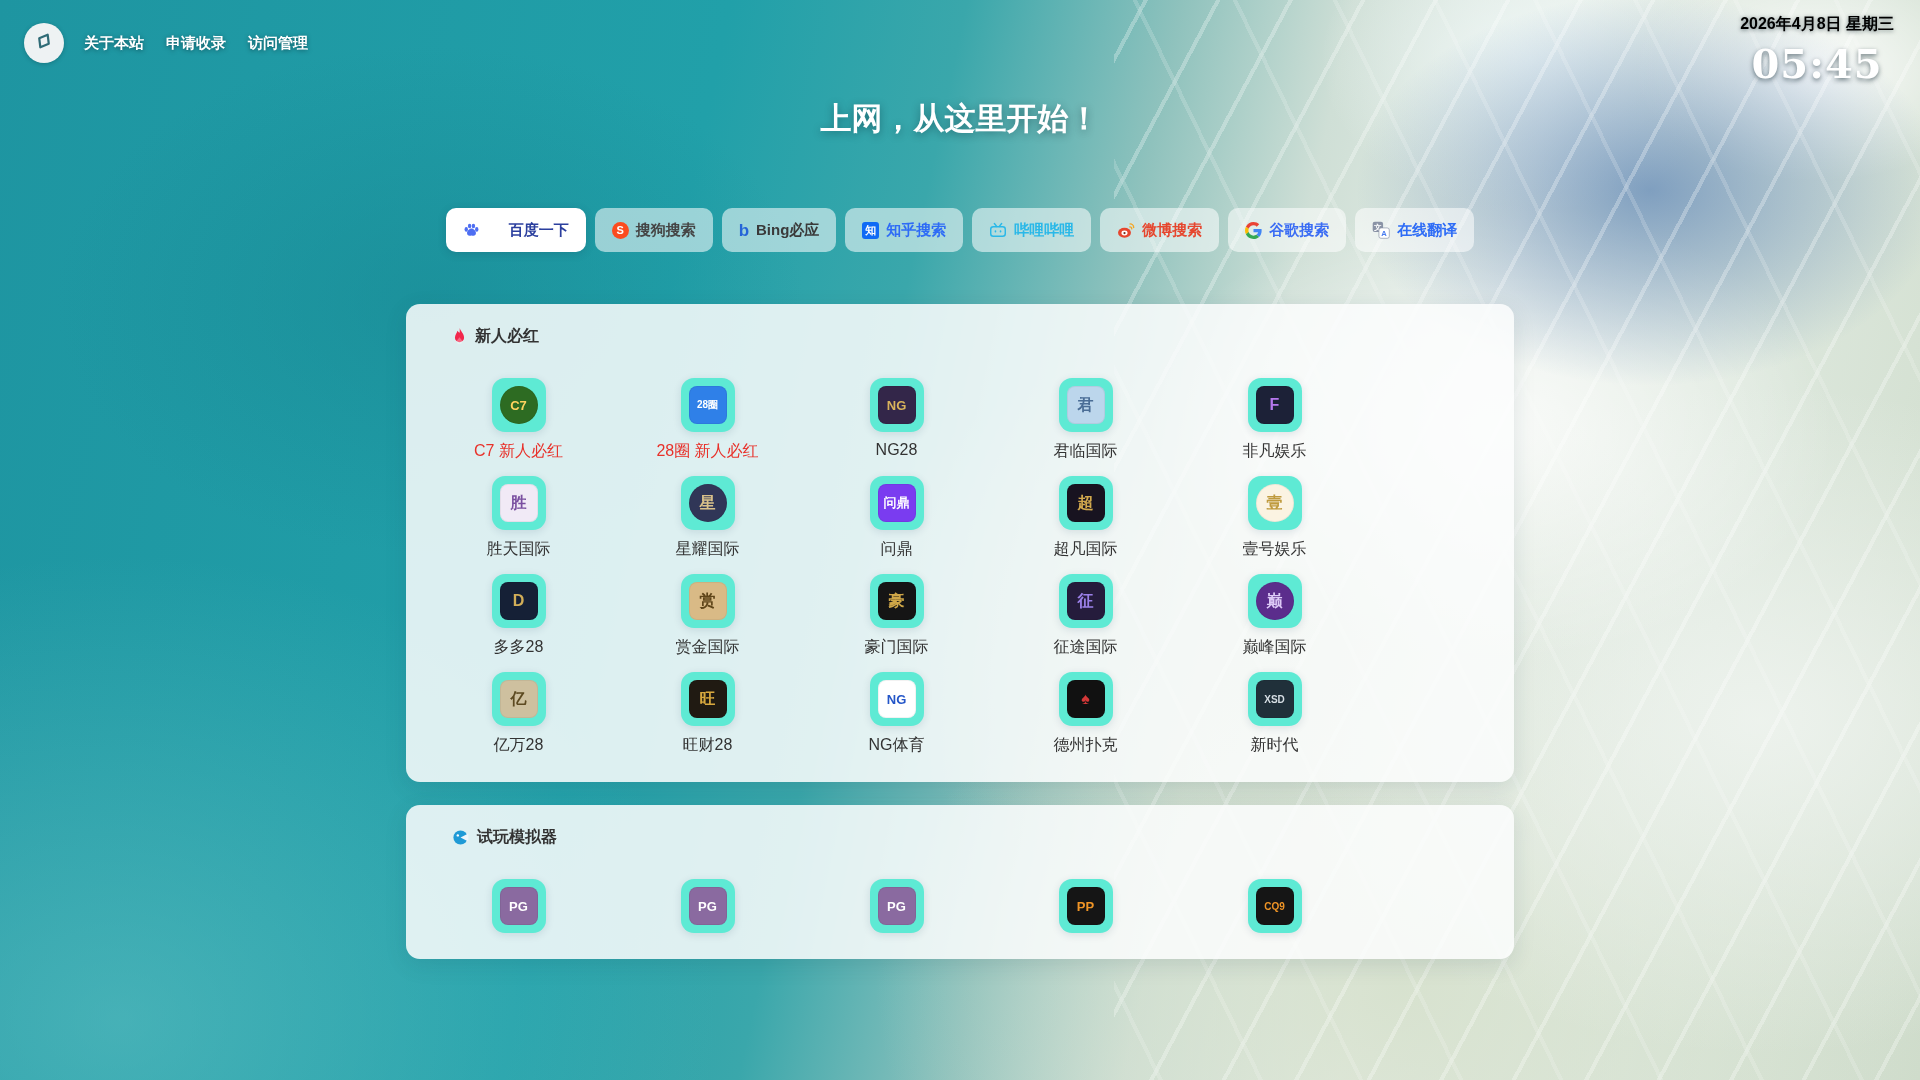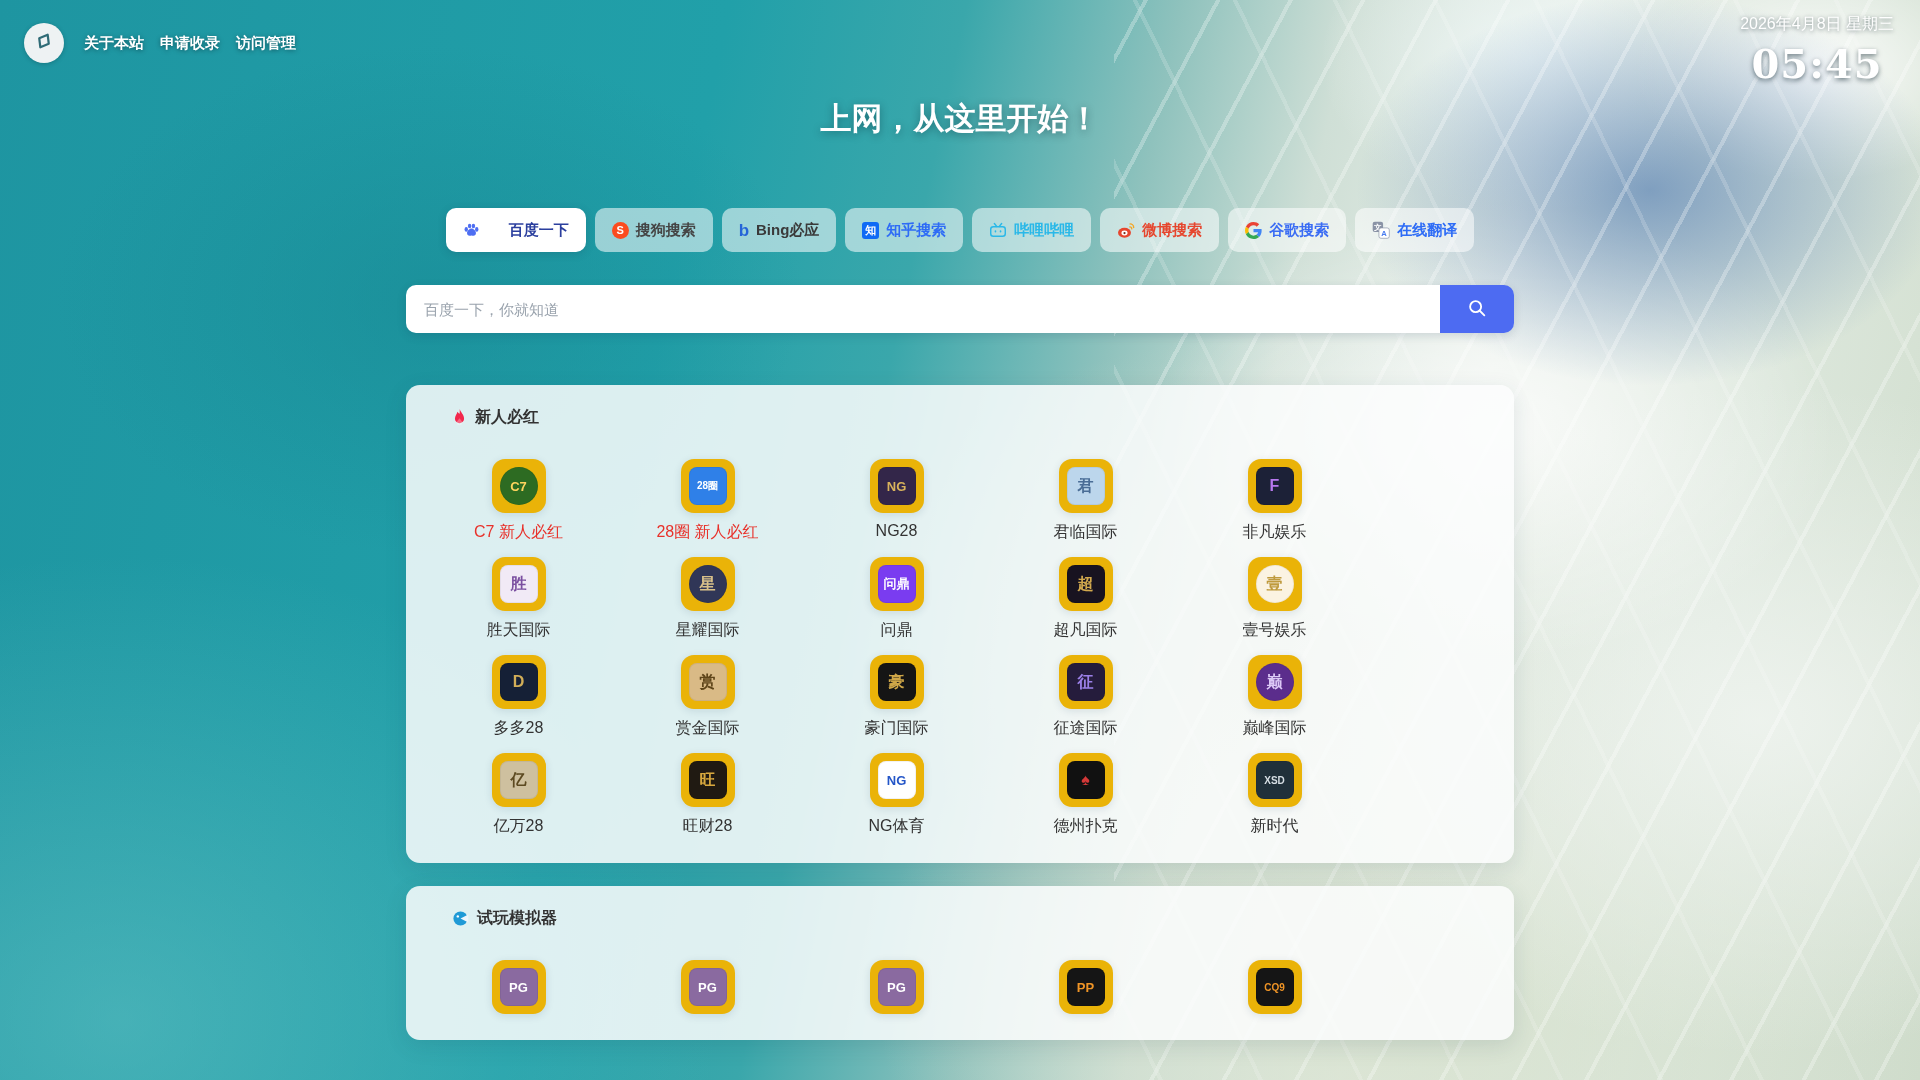--- a/index.html
+++ b/index.html
@@ -26,24 +26,24 @@
   .bg-foam{
     position:absolute;top:0;bottom:0;left:58%;right:0;z-index:0;opacity:.5;
     background-image:
       repeating-linear-gradient(118deg, rgba(255,255,255,0) 0 26px, rgba(255,255,255,.55) 26px 30px, rgba(255,255,255,0) 30px 64px),
       repeating-linear-gradient(64deg, rgba(255,255,255,0) 0 40px, rgba(255,255,255,.35) 40px 44px, rgba(255,255,255,0) 44px 90px);
   }
   
   .topbar{position:absolute;top:0;left:0;right:0;height:86px;display:flex;align-items:center;padding:0 0 0 24px;z-index:5;}
   .logo{width:40px;height:40px;border-radius:50%;background:#eef2f3;display:flex;align-items:center;justify-content:center;
         box-shadow:0 1px 4px rgba(0,30,40,.25);cursor:pointer;}
-  .nav-links{display:flex;gap:16px;margin-left:20px;}
+  .nav-links{display:flex;gap:22px;margin-left:20px;}
   .nav-link{color:#fff;font-size:15px;font-weight:bold;text-shadow:0 1px 4px rgba(0,25,35,.5);cursor:pointer;}
   .datetime{position:absolute;top:14px;right:26px;display:flex;flex-direction:column;align-items:center;gap:5px;z-index:5;}
-  .date{color:#ffffff;font-size:16px;font-weight:normal;text-shadow:0 1px 4px rgba(0,25,35,.55);}
+  .date{color:#000000;font-size:16px;font-weight:bold;text-shadow:0 1px 4px rgba(0,25,35,.55);}
   .time{color:#fff;font-size:40px;font-weight:bold;font-family:"DejaVu Serif",serif;text-shadow:0 2px 5px rgba(0,25,35,.55);letter-spacing:1px;}
   
   .main{position:relative;z-index:2;width:1108px;margin:0 auto;padding-top:98px;}
   .hero-title{margin:0;text-align:center;font-size:31px;line-height:42px;font-weight:bold;color:#fff;
               text-shadow:0 2px 8px rgba(0,30,40,.4);}
   
   .engine-tabs{display:flex;justify-content:center;gap:9px;margin-top:68px;}
   .etab{height:44px;padding:0 17px;border-radius:10px;display:flex;align-items:center;gap:7px;
         background:rgba(255,255,255,.55);font-size:15px;font-weight:bold;cursor:pointer;white-space:nowrap;}
   .etab.active{background:#fff;box-shadow:0 2px 8px rgba(20,50,80,.18);gap:29px;}
@@ -57,21 +57,21 @@
   .searchbar input::placeholder{color:#9aa3ad;}
   .search-btn{width:74px;border:none;background:#4d6bf2;display:flex;align-items:center;justify-content:center;cursor:pointer;}
   
   .card{background:rgba(251,253,253,.86);border-radius:14px;margin-top:52px;padding:20px 0 26px 0;
         box-shadow:0 6px 22px rgba(25,60,70,.12);}
   .card + .card{margin-top:23px;}
   .card-head{display:flex;align-items:center;gap:8px;padding:0 46px;height:24px;}
   .card-title{font-size:16px;font-weight:600;color:#333;}
   .grid{display:grid;grid-template-columns:repeat(5,189px);row-gap:14px;padding:30px 0 0 18px;justify-content:start;}
   .site{display:flex;flex-direction:column;align-items:center;cursor:pointer;}
-  .tile{width:54px;height:54px;border-radius:13px;background:#eab308;display:flex;align-items:center;justify-content:center;
+  .tile{width:54px;height:54px;border-radius:13px;background:#5eead4;display:flex;align-items:center;justify-content:center;
         box-shadow:0 2px 8px rgba(20,50,80,.12);}
   .tile-inner{width:38px;height:38px;border-radius:8px;display:flex;align-items:center;justify-content:center;
               font-weight:bold;box-shadow:inset 0 0 0 1px rgba(0,0,0,.05);}
   .tile-inner.circle{border-radius:50%;}
   .t1{font-size:16px;} .t2{font-size:13px;} .t3{font-size:10px;letter-spacing:0;}
   .site-label{margin-top:9px;font-size:16px;color:#333;max-width:180px;white-space:nowrap;}
 </style>
 </head>
 <body>
 
@@ -173,31 +173,20 @@
             <rect x="1" y="1" width="15" height="15" rx="3" fill="#8a93a6"></rect>
             <text x="8.5" y="12.5" font-size="11" fill="#ffffff" text-anchor="middle" font-family="sans-serif">文</text>
             <rect x="10" y="10" width="15" height="15" rx="3" fill="#ffffff" stroke="#8a93a6"></rect>
             <text x="17.5" y="21.5" font-size="11" fill="#4a7df0" text-anchor="middle" font-weight="bold" font-family="sans-serif">A</text>
           </svg>
         </span>
         <span style="color: rgb(46, 108, 246);">在线翻译</span>
       </div>
     </div>
 
-  <div class="searchbar">
-    <input type="text" value="" placeholder="百度一下，你就知道" style="">
-    <button class="search-btn" style="background: rgb(77, 107, 242);">
-      <span>
-        <svg width="22" height="22" viewBox="0 0 24 24" fill="none" stroke="#fff" stroke-width="2" stroke-linecap="round">
-          <circle cx="10.5" cy="10.5" r="6"></circle>
-            <path d="M15 15l5 5"></path>
-        </svg>
-      </span>
-    </button>
-  </div>
 
   <div id="sections">
       <div class="card">
         <div class="card-head">
           <span style="display: inline-flex;">
             <svg width="15" height="18" viewBox="0 0 24 28">
               <path d="M12.5 1c.8 5.5 6.8 8 6.8 15.6a7.3 7.3 0 0 1-14.6 0C4.7 11.8 8 9.9 8.6 5.6c1.4 1.6 2.5 3.1 3.4 3.1.9-1.6 0-4.4.5-7.7z" fill="#f2274c"></path>
               <path d="M12 27.2a4.3 4.3 0 0 1-4.3-4.3c0-2.7 2.3-3.3 4.3-6.8 2 3.5 4.3 4.1 4.3 6.8a4.3 4.3 0 0 1-4.3 4.3z" fill="#ffffff" opacity=".3"></path>
             </svg>
           </span>

